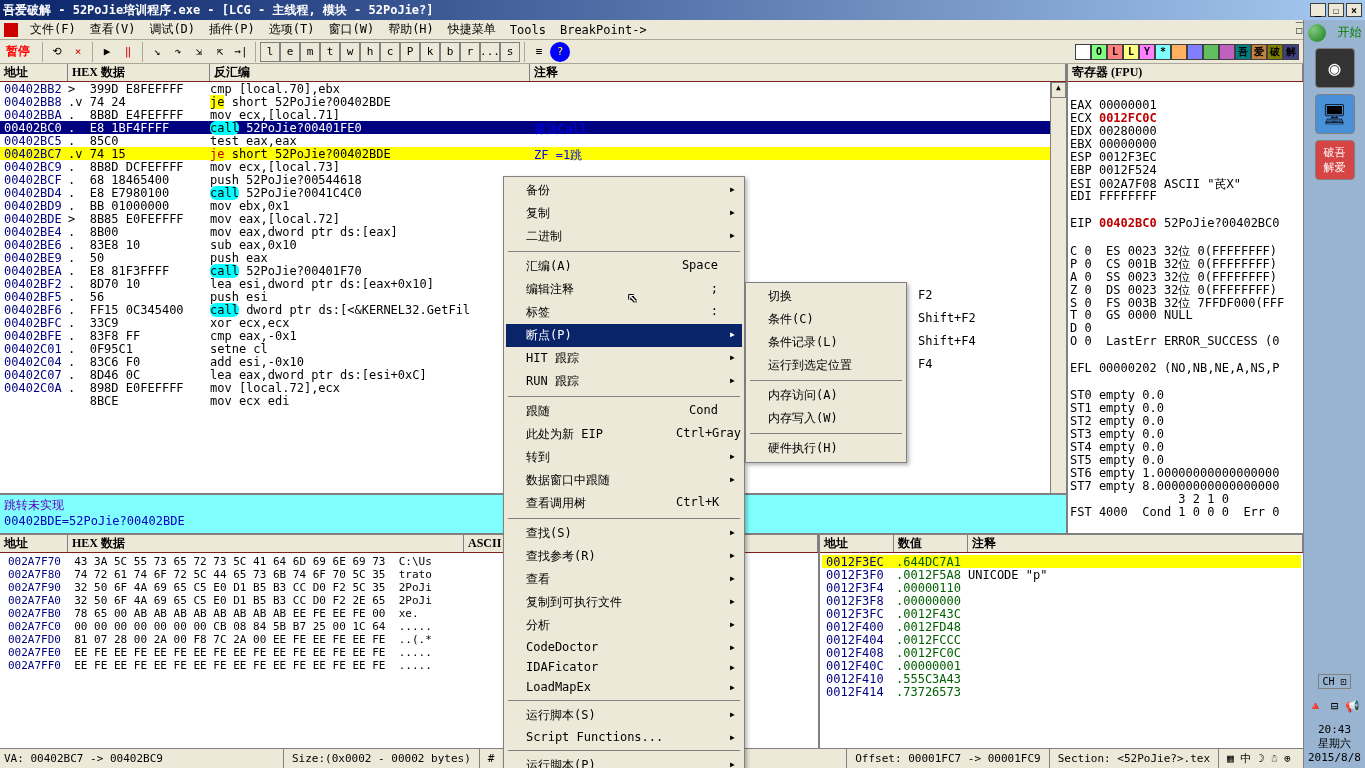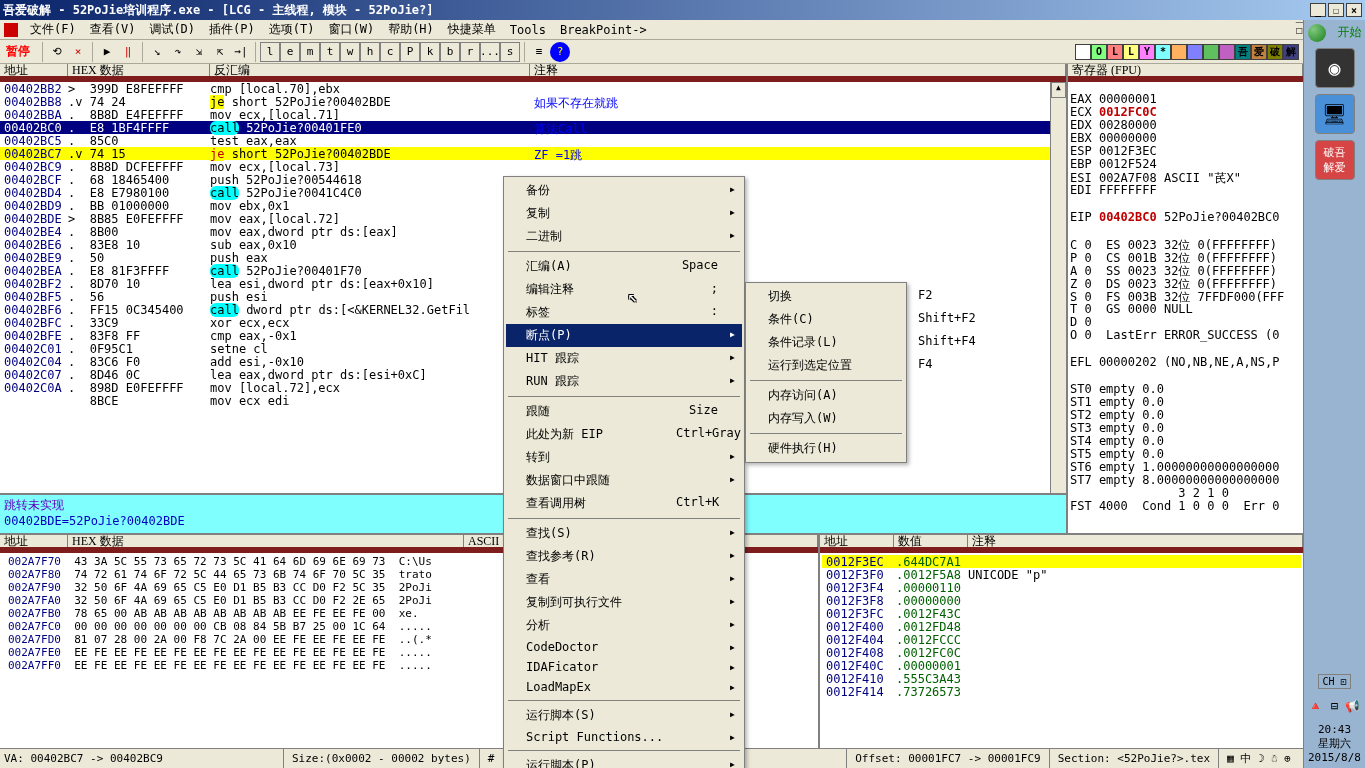--- a/index.html
+++ b/index.html
@@ -21,21 +21,21 @@
 .toolbar { height: 24px; background: #ece9d8; display: flex; align-items: center; padding: 0 4px; gap: 1px; border-bottom: 1px solid #aca899; }
 .tbtn { width: 20px; height: 20px; border: 1px solid transparent; display: flex; align-items: center; justify-content: center; font-family: monospace; font-size: 11px; cursor: pointer; }
 .pause-txt { color: #f00; font-weight: bold; padding: 0 8px 0 2px; font-family: "SimSun"; }
 .sep { width: 1px; height: 20px; background: #aca899; margin: 0 3px; }
 .colored-row { display: flex; margin-left: 4px; }
 .colored-row .sq { width: 16px; height: 16px; border: 1px solid #404040; font-size: 10px; display: flex; align-items: center; justify-content: center; font-weight: bold; }
 .panes { flex: 1; display: flex; flex-direction: column; }
 .top-panes { height: 471px; display: flex; border-bottom: 2px solid #808080; }
 .cpu-pane { width: 1068px; display: flex; flex-direction: column; border-right: 2px solid #808080; }
 .reg-pane { flex: 1; background: #fff; font-family: "Terminal", monospace; font-size: 12px; padding: 2px; overflow: hidden; position: relative; }
-.col-headers { height: 18px; display: flex; background: #ece9d8; border-bottom: 6px solid #7f1d1d; }
+.col-headers { height: 18px; display: flex; background: #ece9d8; border-bottom: 1px solid #7f1d1d; font-weight: bold; }
 .col-headers .ch { border-right: 1px solid #808080; padding: 1px 4px; font-family: "SimSun"; display: flex; align-items: center; cursor: pointer; }
 .cpu-body { flex: 1; background: #fff; font-family: "Terminal", monospace; font-size: 12px; overflow: hidden; position: relative; }
 .cpu-row { display: flex; height: 13px; white-space: pre; }
 .cpu-row .addr { width: 68px; color: #000080; padding-left: 4px; }
 .cpu-row .hex { width: 142px; }
 .cpu-row .dis { width: 320px; }
 .cpu-row .cmt { color: #0000ff; flex: 1; padding-left: 4px; }
 .cpu-row.sel { background: #000080; color: white; }
 .cpu-row.sel .addr { color: white; background: #000080; }
 .cpu-row.hl { background: #ffff00; }
@@ -164,21 +164,21 @@
   <div class="top-panes">
     <div class="cpu-pane">
       <div class="col-headers">
         <div class="ch" style="width:68px">地址</div>
         <div class="ch" style="width:142px">HEX 数据</div>
         <div class="ch" style="width:320px">反汇编</div>
         <div class="ch" style="flex:1">注释</div>
       </div>
       <div class="cpu-body" id="cpu-body">
         <div class="cpu-row"><span class="addr">00402BB2</span><span class="hex">&gt;  399D E8FEFFFF</span><span class="dis">cmp [local.70],ebx</span><span class="cmt"></span></div>
-              <div class="cpu-row"><span class="addr">00402BB8</span><span class="hex">.v 74 24</span><span class="dis"><span class="jmp">je</span> short 52PoJie?00402BDE</span><span class="cmt">如果不存在就跳</span></div>
+              <div class="cpu-row"><span class="addr">00402BB8</span><span class="hex">.v 74 24</span><span class="dis"><span class="jmp">je</span> short 52PoJie?00402BDE</span></div>
               <div class="cpu-row"><span class="addr">00402BBA</span><span class="hex">.  8B8D E4FEFFFF</span><span class="dis">mov ecx,[local.71]</span><span class="cmt"></span></div>
               <div class="cpu-row sel"><span class="addr">00402BC0</span><span class="hex">.  E8 1BF4FFFF</span><span class="dis"><span class="call">call</span> 52PoJie?00401FE0</span><span class="cmt">算法Call</span></div>
               <div class="cpu-row"><span class="addr">00402BC5</span><span class="hex">.  85C0</span><span class="dis">test eax,eax</span><span class="cmt"></span></div>
               <div class="cpu-row hl"><span class="addr">00402BC7</span><span class="hex">.v 74 15</span><span class="dis"><span class="jmp">je</span> short 52PoJie?00402BDE</span><span class="cmt">ZF =1跳</span></div>
               <div class="cpu-row"><span class="addr">00402BC9</span><span class="hex">.  8B8D DCFEFFFF</span><span class="dis">mov ecx,[local.73]</span><span class="cmt"></span></div>
               <div class="cpu-row"><span class="addr">00402BCF</span><span class="hex">.  68 18465400</span><span class="dis">push 52PoJie?00544618</span><span class="cmt"></span></div>
               <div class="cpu-row"><span class="addr">00402BD4</span><span class="hex">.  E8 E7980100</span><span class="dis"><span class="call">call</span> 52PoJie?0041C4C0</span><span class="cmt"></span></div>
               <div class="cpu-row"><span class="addr">00402BD9</span><span class="hex">.  BB 01000000</span><span class="dis">mov ebx,0x1</span><span class="cmt"></span></div>
               <div class="cpu-row"><span class="addr">00402BDE</span><span class="hex">&gt;  8B85 E0FEFFFF</span><span class="dis">mov eax,[local.72]</span><span class="cmt"></span></div>
               <div class="cpu-row"><span class="addr">00402BE4</span><span class="hex">.  8B00</span><span class="dis">mov eax,dword ptr ds:[eax]</span><span class="cmt"></span></div>
@@ -198,21 +198,21 @@
               <div class="scrollbar-v">
                 <div class="sbtn">▲</div>
               </div>
       </div>
       <div class="info-pane">
         <div class="l1">跳转未实现</div>
         <div class="l2">00402BDE=52PoJie?00402BDE</div>
       </div>
     </div>
     <div class="reg-pane">
-      <div class="col-headers" style="margin:-2px -2px 10px -2px">
+      <div class="col-headers" style="margin:-2px -2px 16px -2px">
               <div class="ch" style="flex:1">寄存器 (FPU)</div>
             </div>
       <div id="reg-body"><div class="reg-line"><span class="reg-name">EAX</span> <span class="reg-val">00000001</span></div><div class="reg-line"><span class="reg-name">ECX</span> <span class="reg-val changed">0012FC0C</span></div><div class="reg-line"><span class="reg-name">EDX</span> <span class="reg-val">00280000</span></div><div class="reg-line"><span class="reg-name">EBX</span> <span class="reg-val">00000000</span></div><div class="reg-line"><span class="reg-name">ESP</span> <span class="reg-val">0012F3EC</span></div><div class="reg-line"><span class="reg-name">EBP</span> <span class="reg-val">0012F524</span></div><div class="reg-line"><span class="reg-name">ESI</span> <span class="reg-val">002A7F08 ASCII "芪X"</span></div><div class="reg-line"><span class="reg-name">EDI</span> <span class="reg-val">FFFFFFFF</span></div><br><div class="reg-line"><span class="reg-name">EIP</span> <span class="reg-val changed">00402BC0</span><span> 52PoJie?00402BC0</span></div><br><div class="reg-line">C 0  ES 0023 32位 0(FFFFFFFF)</div><div class="reg-line">P 0  CS 001B 32位 0(FFFFFFFF)</div><div class="reg-line">A 0  SS 0023 32位 0(FFFFFFFF)</div><div class="reg-line">Z 0  DS 0023 32位 0(FFFFFFFF)</div><div class="reg-line">S 0  FS 003B 32位 7FFDF000(FFF</div><div class="reg-line">T 0  GS 0000 NULL</div><div class="reg-line">D 0</div><div class="reg-line">O 0  LastErr ERROR_SUCCESS (0</div><br><div class="reg-line">EFL 00000202 (NO,NB,NE,A,NS,P</div><br><div class="reg-line">ST0 empty 0.0</div><div class="reg-line">ST1 empty 0.0</div><div class="reg-line">ST2 empty 0.0</div><div class="reg-line">ST3 empty 0.0</div><div class="reg-line">ST4 empty 0.0</div><div class="reg-line">ST5 empty 0.0</div><div class="reg-line">ST6 empty 1.00000000000000000</div><div class="reg-line">ST7 empty 8.00000000000000000</div><div class="reg-line">               3 2 1 0</div><div class="reg-line">FST 4000  Cond 1 0 0 0  Err 0</div></div>
     </div>
   </div>
   <div class="bottom-panes">
     <div class="dump-pane">
       <div class="col-headers">
         <div class="ch" style="width:68px">地址</div>
         <div class="ch" style="width:396px">HEX 数据</div>
@@ -352,21 +352,21 @@
       <span class="label">HIT 跟踪</span>
       <span class="arrow">▸</span>
     </div>
     <div class="cmitem">
       <span class="label">RUN 跟踪</span>
       <span class="arrow">▸</span>
     </div>
     <div class="cmsep"></div>
     <div class="cmitem">
       <span class="label">跟随</span>
-      <span class="shortcut">Size</span>
+      <span class="shortcut">Cond</span>
     </div>
     <div class="cmitem">
       <span class="label">此处为新 EIP</span>
       <span class="shortcut">Ctrl+Gray *</span>
     </div>
     <div class="cmitem">
       <span class="label">转到</span>
       <span class="arrow">▸</span>
     </div>
     <div class="cmitem">

